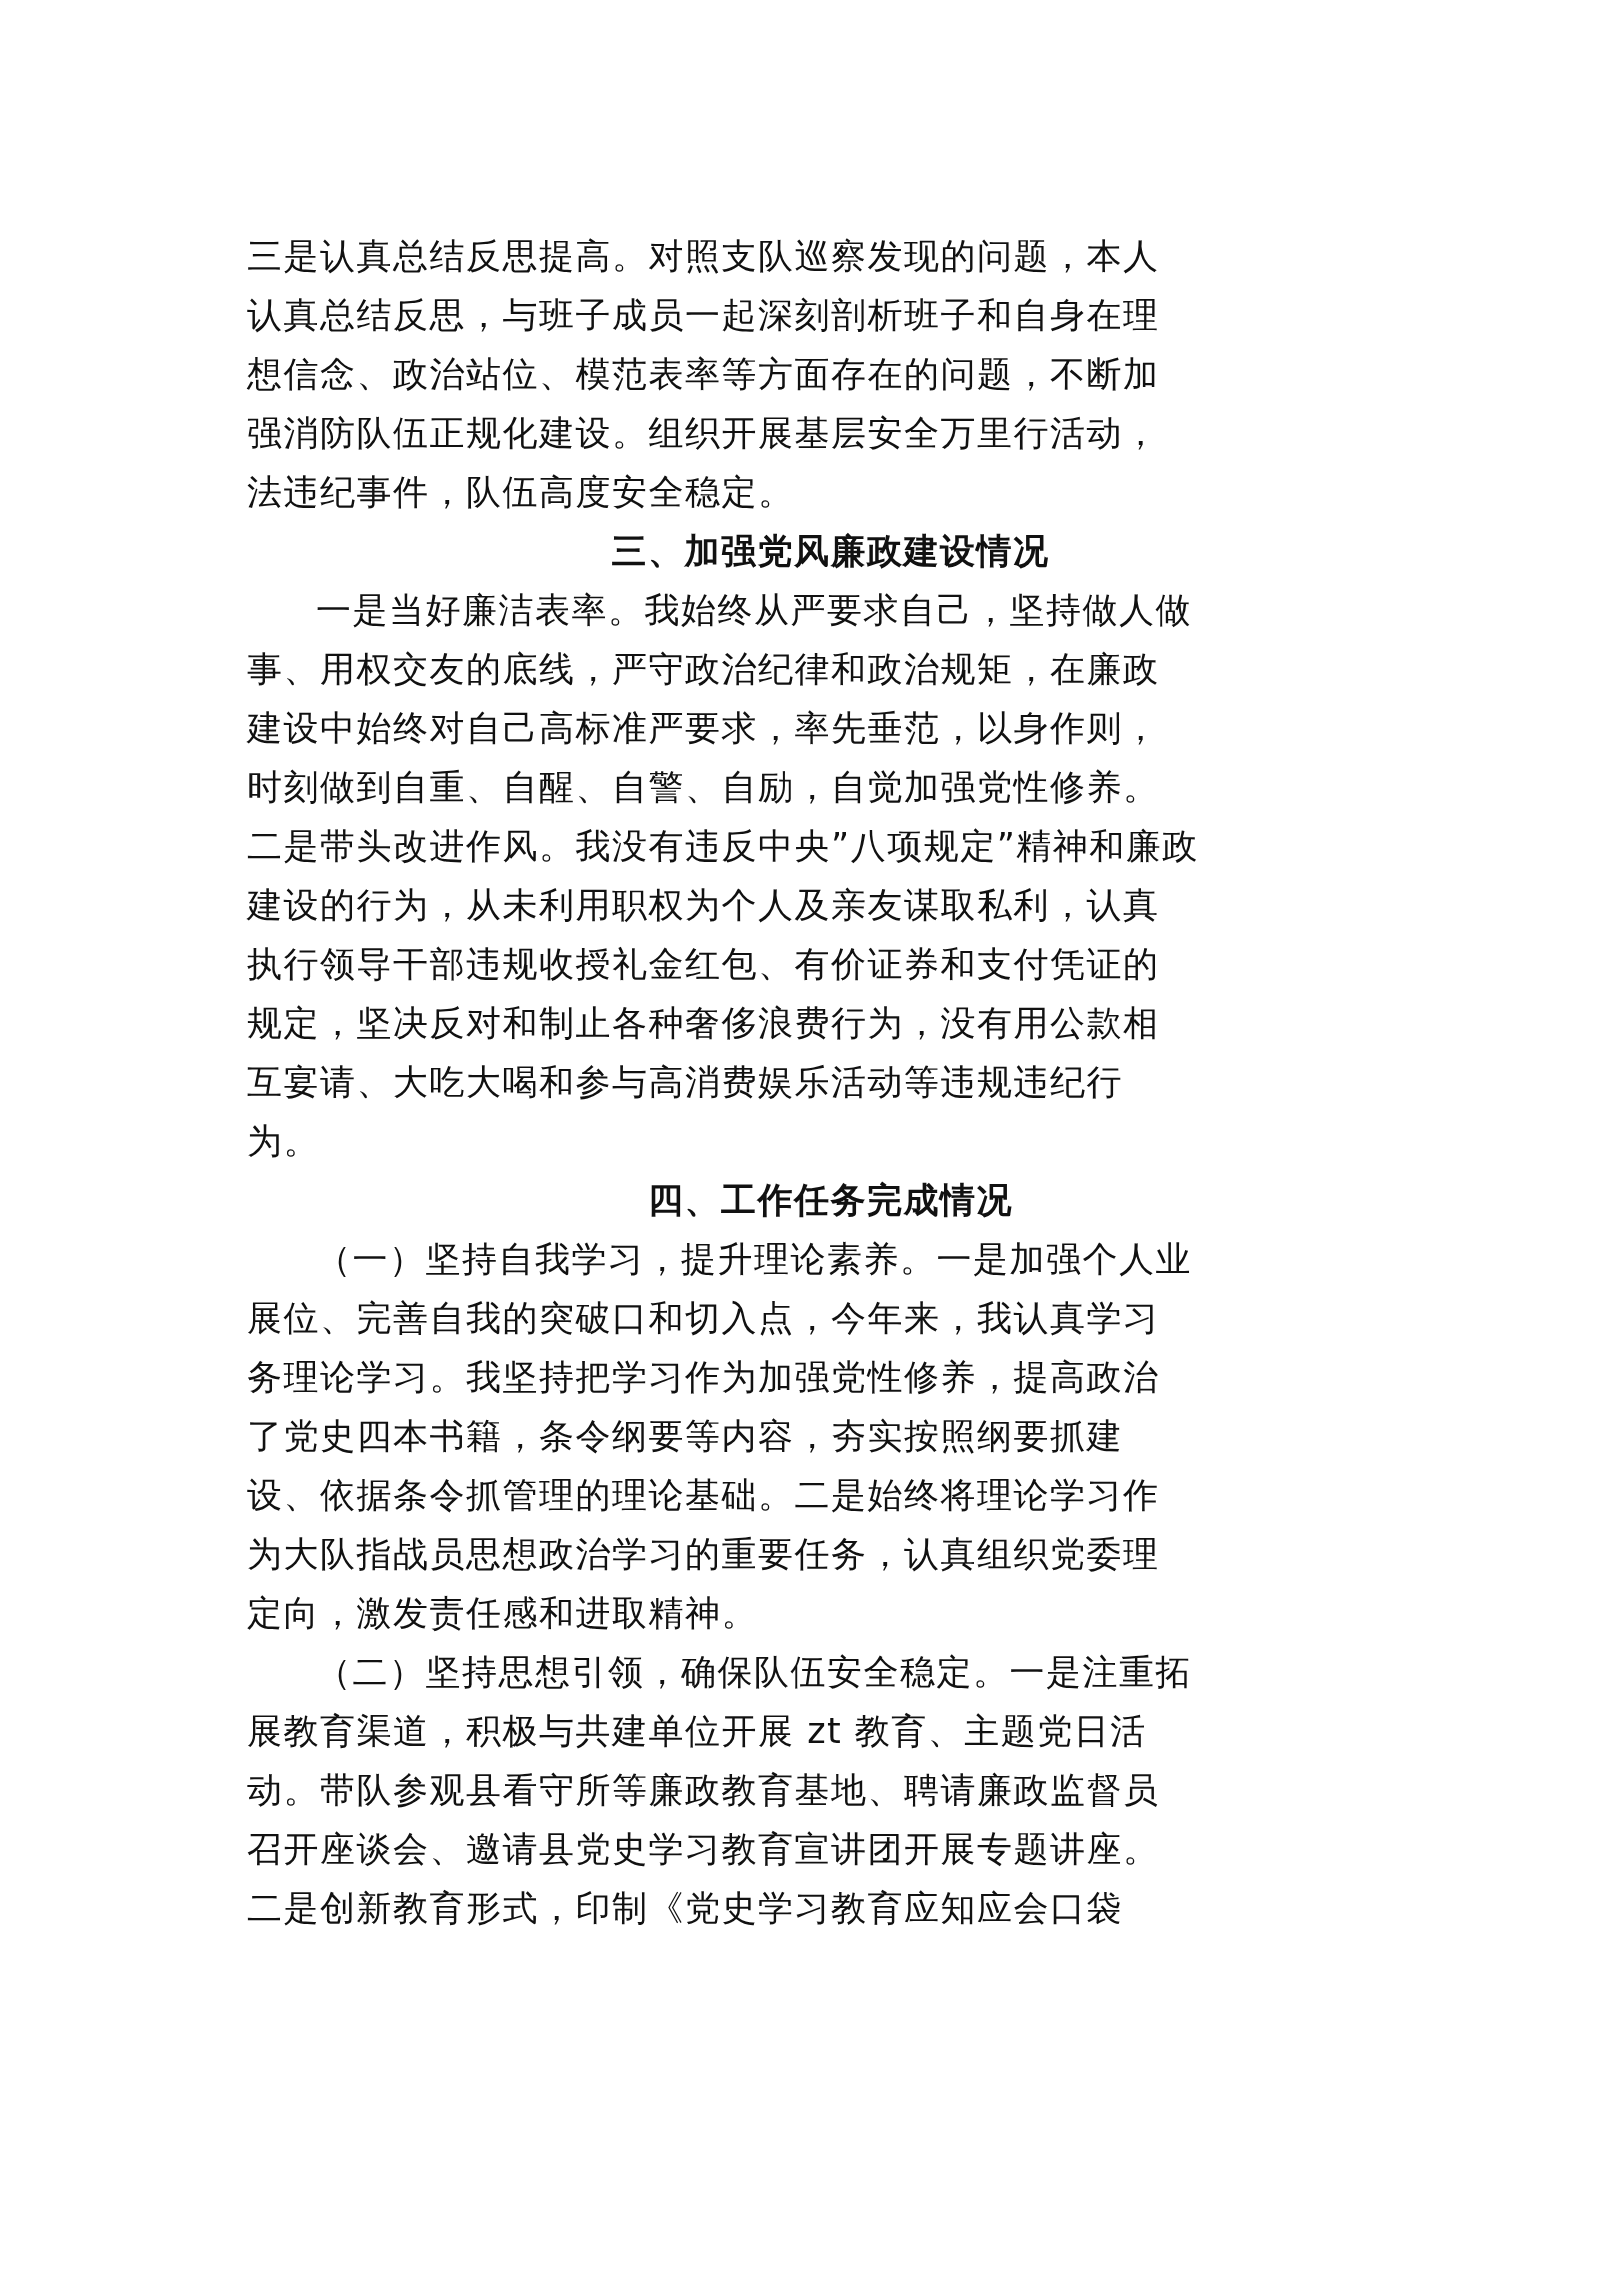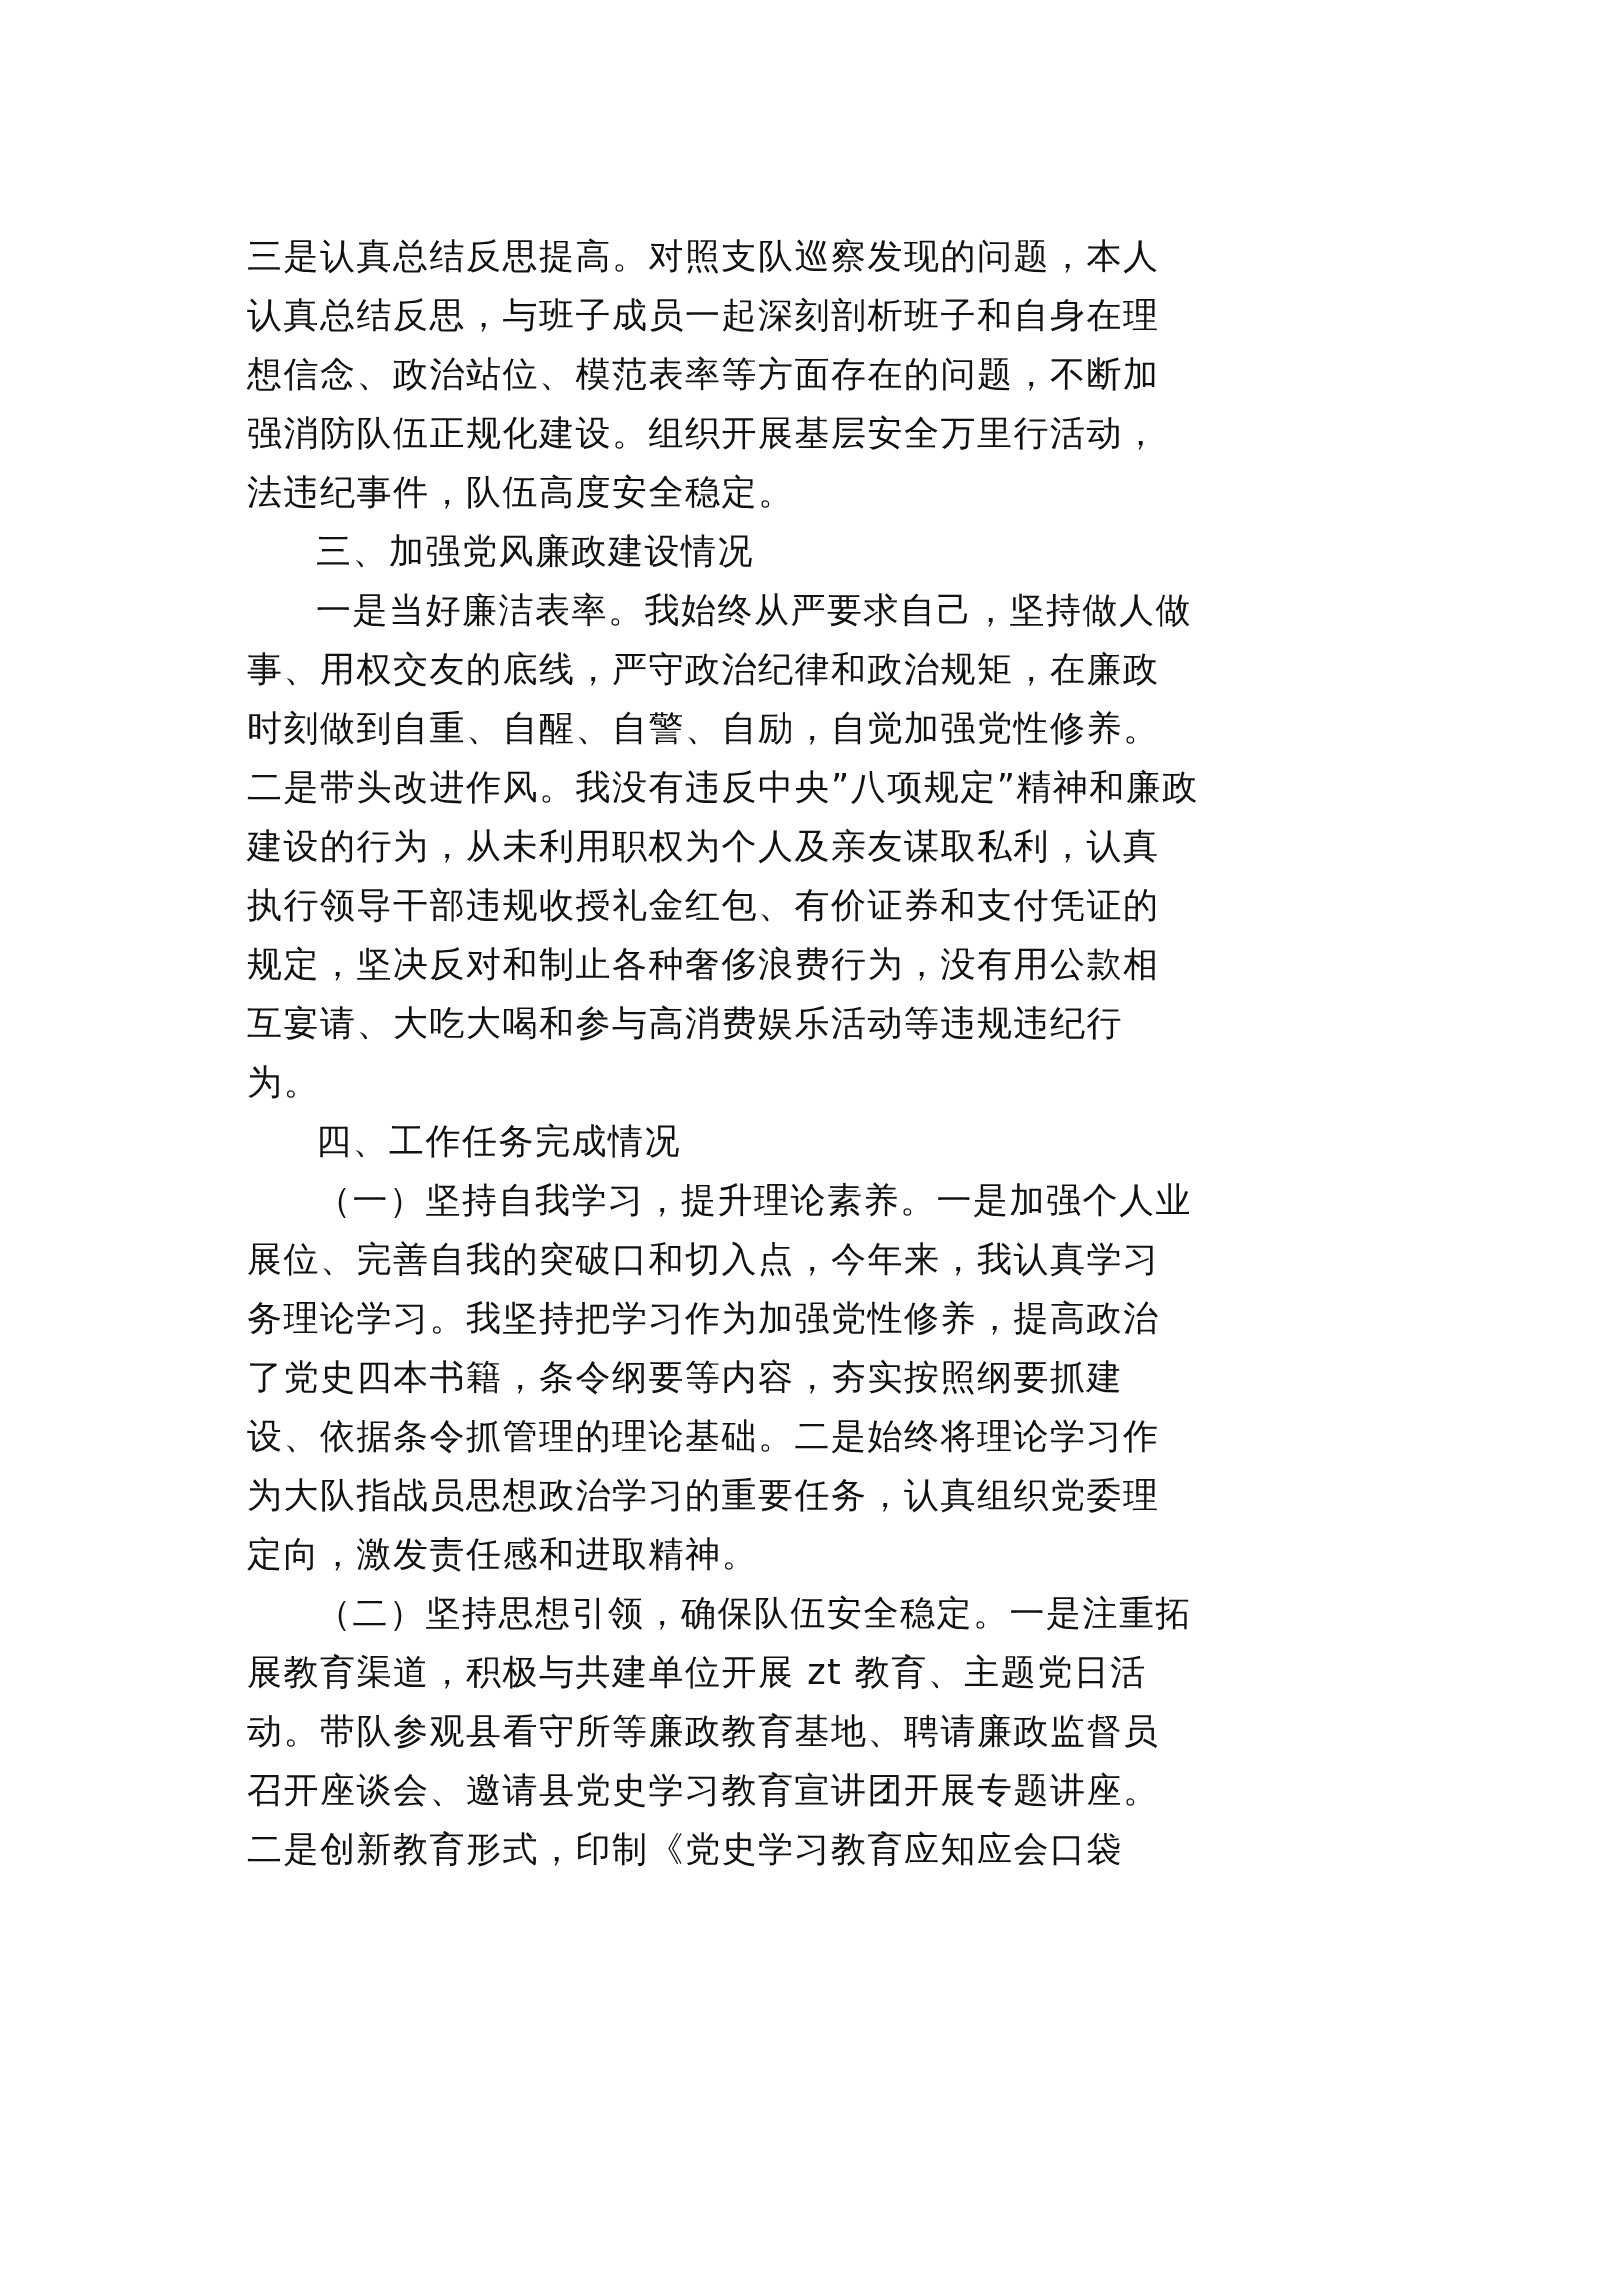--- a/index.html
+++ b/index.html
@@ -26,36 +26,38 @@
     .line {
       display: block;
       white-space: nowrap;
       height: 59px;
       letter-spacing: 1.5px;
     }
     .indent {
       padding-left: 69px;
     }
     .heading {
-      font-weight: normal;
+      font-weight: bold;
       padding-left: 69px;
+      text-align: center;
     }
   </style>
 </head>
 <body>
 
 <div class="page">
   <span class="line">三是认真总结反思提高。对照支队巡察发现的问题，本人</span>
   <span class="line">认真总结反思，与班子成员一起深刻剖析班子和自身在理</span>
   <span class="line">想信念、政治站位、模范表率等方面存在的问题，不断加</span>
   <span class="line">强消防队伍正规化建设。组织开展基层安全万里行活动，</span>
   <span class="line">法违纪事件，队伍高度安全稳定。</span>
   <span class="line heading">三、加强党风廉政建设情况</span>
   <span class="line indent">一是当好廉洁表率。我始终从严要求自己，坚持做人做</span>
   <span class="line">事、用权交友的底线，严守政治纪律和政治规矩，在廉政</span>
+  <span class="line">建设中始终对自己高标准严要求，率先垂范，以身作则，</span>
   <span class="line">时刻做到自重、自醒、自警、自励，自觉加强党性修养。</span>
   <span class="line">二是带头改进作风。我没有违反中央”八项规定”精神和廉政</span>
   <span class="line">建设的行为，从未利用职权为个人及亲友谋取私利，认真</span>
   <span class="line">执行领导干部违规收授礼金红包、有价证券和支付凭证的</span>
   <span class="line">规定，坚决反对和制止各种奢侈浪费行为，没有用公款相</span>
   <span class="line">互宴请、大吃大喝和参与高消费娱乐活动等违规违纪行</span>
   <span class="line">为。</span>
   <span class="line heading">四、工作任务完成情况</span>
   <span class="line indent">（一）坚持自我学习，提升理论素养。一是加强个人业</span>
   <span class="line">展位、完善自我的突破口和切入点，今年来，我认真学习</span>

